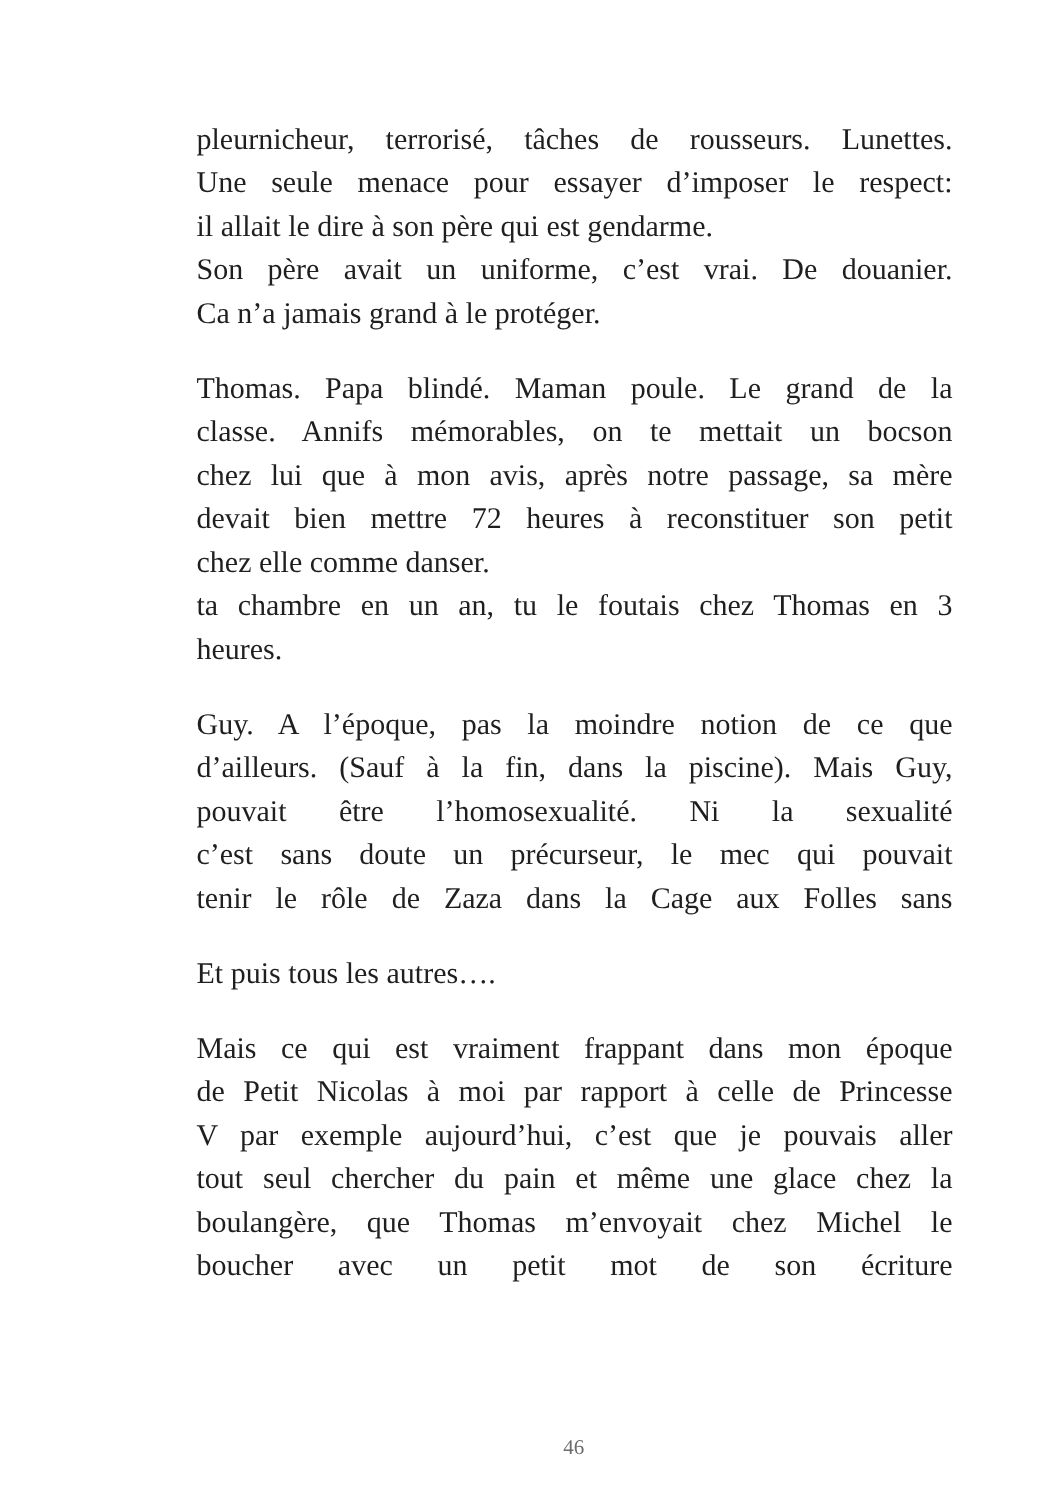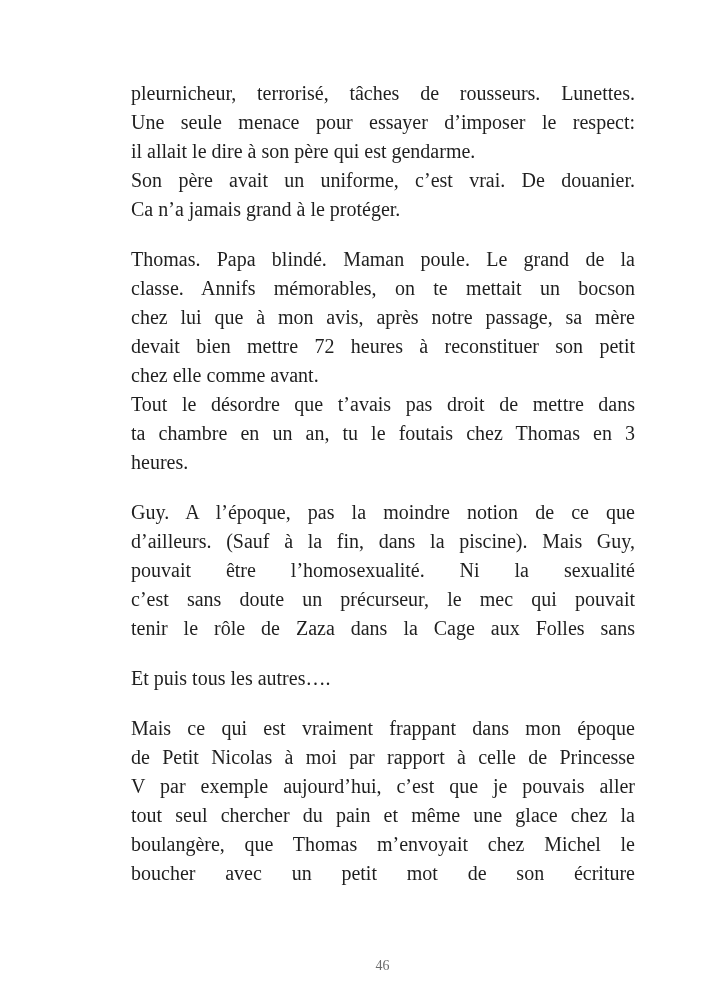--- a/index.html
+++ b/index.html
@@ -66,22 +66,21 @@
       <div class="ln end">il allait le dire à son père qui est gendarme.</div>
       <div class="ln">Son père avait un uniforme, c’est vrai. De douanier.</div>
       <div class="ln end">Ca n’a jamais grand à le protéger.</div>
     </div>
 
     <div class="block">
       <div class="ln">Thomas. Papa blindé. Maman poule. Le grand de la</div>
       <div class="ln">classe. Annifs mémorables, on te mettait un bocson</div>
       <div class="ln">chez lui que à mon avis, après notre passage, sa mère</div>
       <div class="ln">devait bien mettre 72 heures à reconstituer son petit</div>
-      <div class="ln end">chez elle comme avant.</div>
-      <div class="ln">Tout le désordre que t’avais pas droit de mettre dans</div>
+      <div class="ln end">chez elle comme danser.</div>
       <div class="ln">ta chambre en un an, tu le foutais chez Thomas en 3</div>
       <div class="ln end">heures.</div>
     </div>
 
     <div class="block">
       <div class="ln">Guy. A l’époque, pas la moindre notion de ce que</div>
       <div class="ln">d’ailleurs. (Sauf à la fin, dans la piscine). Mais Guy,</div>
       <div class="ln">pouvait être l’homosexualité. Ni la sexualité</div>
       <div class="ln">c’est sans doute un précurseur, le mec qui pouvait</div>
       <div class="ln">tenir le rôle de Zaza dans la Cage aux Folles sans</div>

